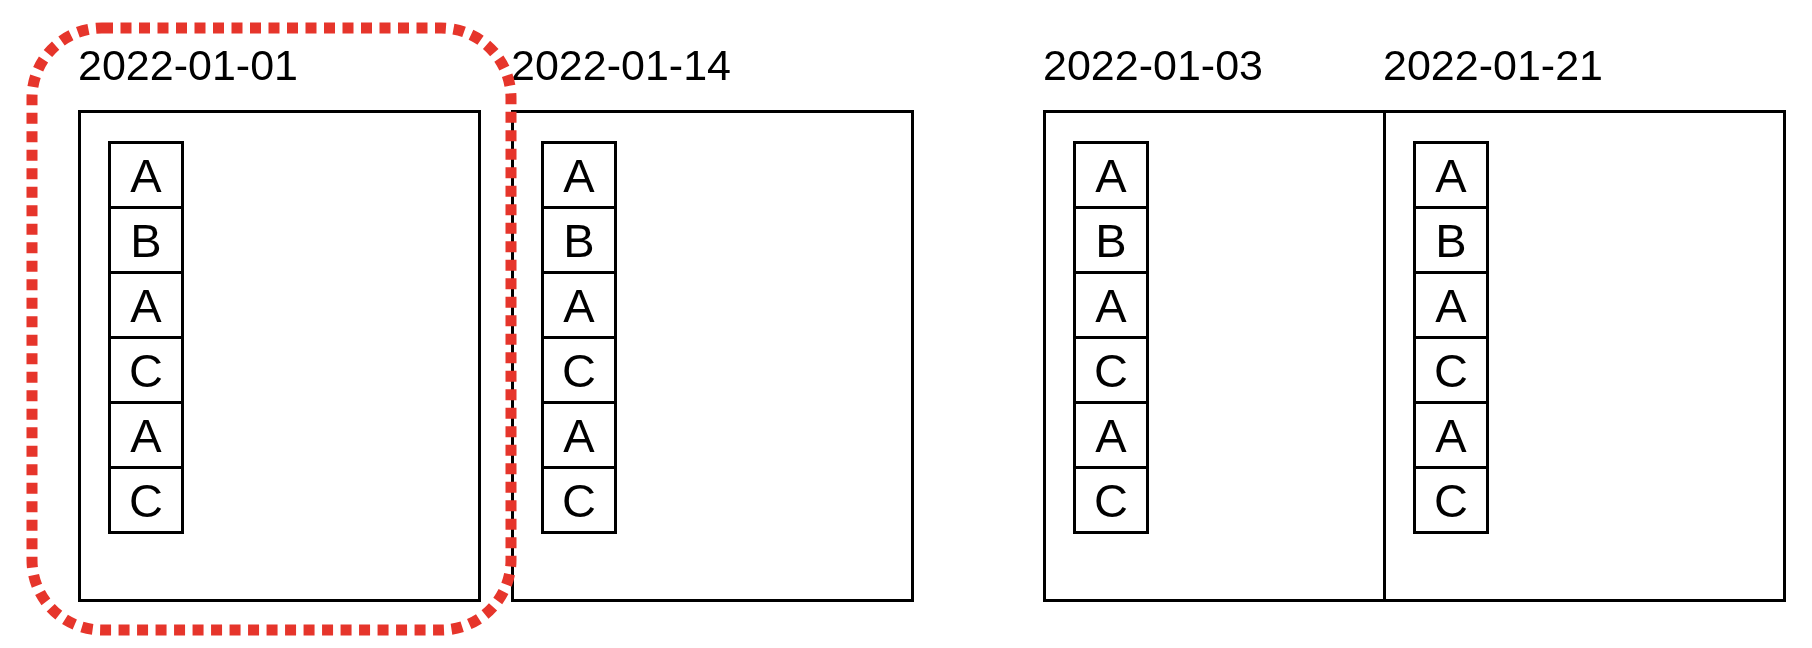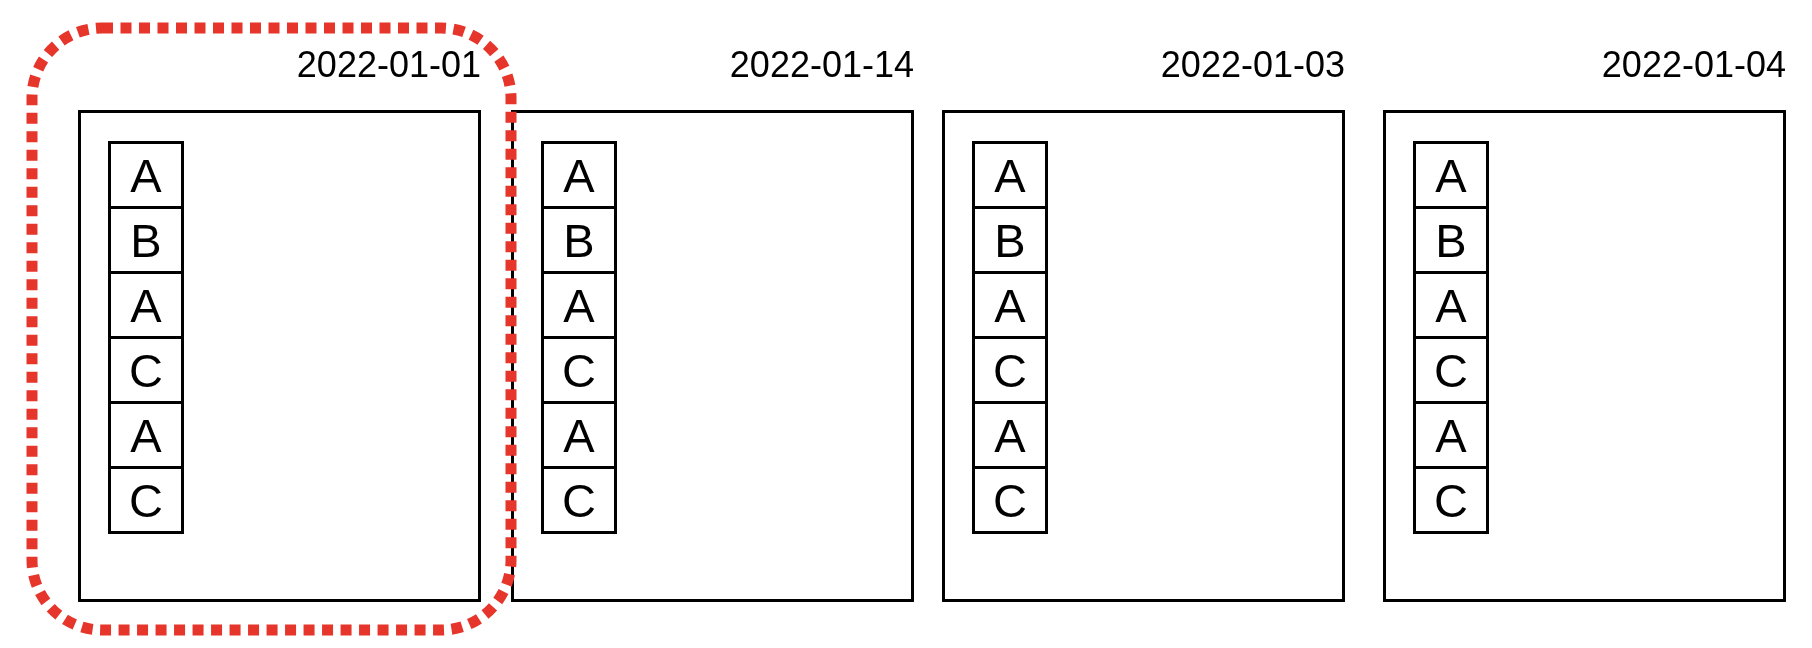--- a/index.html
+++ b/index.html
@@ -20,28 +20,28 @@
     position: absolute;
     inset: 0;
   }
   .day {
     position: absolute;
     top: 42px;
     width: 403px;
   }
   .day:nth-child(1) { left: 78px; }
   .day:nth-child(2) { left: 511px; }
-  .day:nth-child(3) { left: 899px; padding-left: 43px; }
+  .day:nth-child(3) { left: 1000px; padding-left: 43px; }
   .day:nth-child(4) { left: 1383px; }
 
   .day-title {
     height: 46px;
     line-height: 46px;
-    text-align: right;
-    font-size: 36px;
+    text-align: left;
+    font-size: 43px;
     letter-spacing: 0px;
     white-space: nowrap;
   }
   .day-box {
     box-sizing: border-box;
     margin-top: 22px;
     width: 403px;
     height: 492px;
     border: 3px solid #000000;
     position: relative;
@@ -120,21 +120,21 @@
             <div class="cell">B</div>
             <div class="cell">A</div>
             <div class="cell">C</div>
             <div class="cell">A</div>
             <div class="cell">C</div>
           </div>
     </div>
   </section>
 
   <section class="day">
-    <div class="day-title">2022-01-04</div>
+    <div class="day-title">2022-01-21</div>
     <div class="day-box">
       <div class="cell-stack">
             <div class="cell">A</div>
             <div class="cell">B</div>
             <div class="cell">A</div>
             <div class="cell">C</div>
             <div class="cell">A</div>
             <div class="cell">C</div>
           </div>
     </div>

